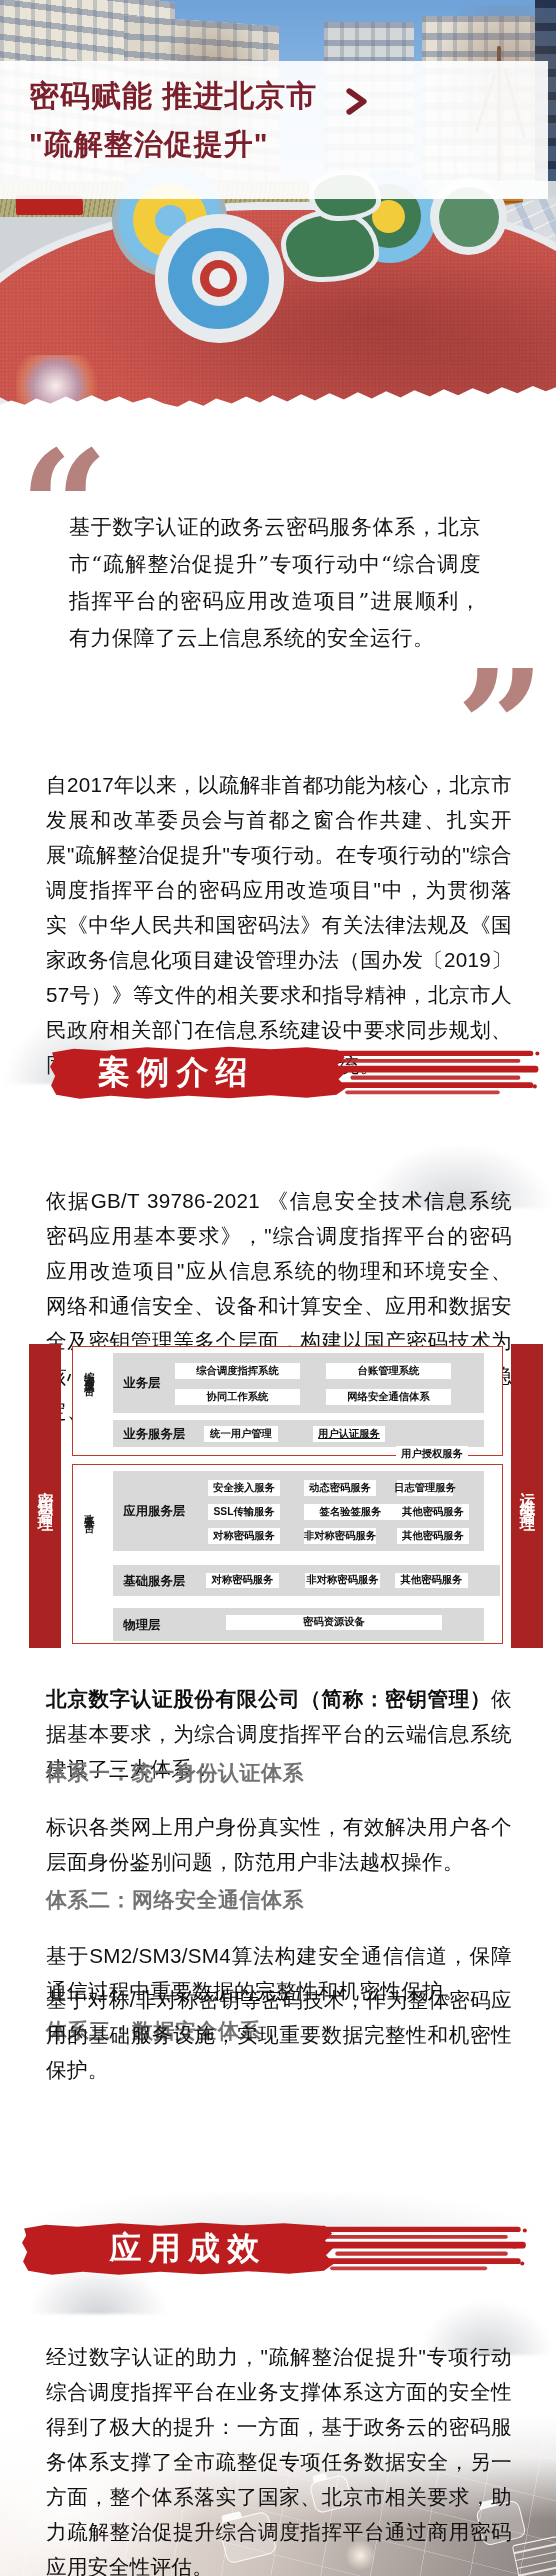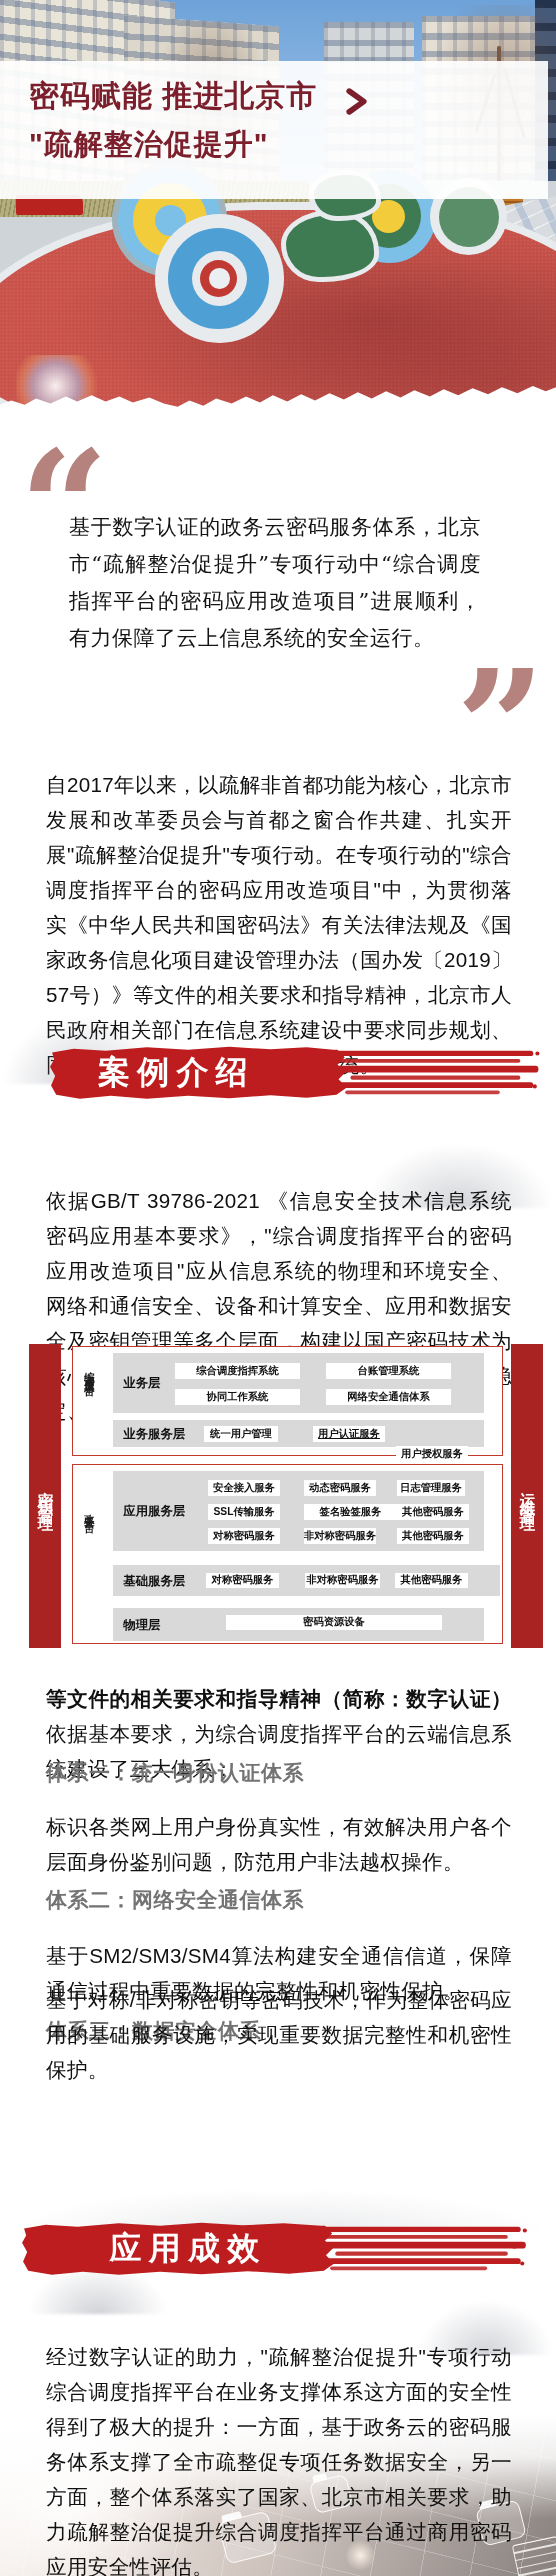--- a/index.html
+++ b/index.html
@@ -254,41 +254,41 @@
       <div class="wb" style="left:200px;top:6.2px;width:72px;text-decoration:underline;">用户认证服务</div>
       <div class="wb" style="left:283px;top:6.2px;width:72px;margin-top:20px;">用户授权服务</div>
     </div>
 
     <div class="dbox dbox2"></div>
     <div class="plat-label pl2">政务云平台</div>
     <div class="panel pnC">
       <span class="pl">应用服务层</span>
       <div class="wb" style="left:95px;top:9.3px;width:72px;">安全接入服务</div>
       <div class="wb" style="left:191px;top:9.3px;width:72px;">动态密码服务</div>
-      <div class="wb" style="left:284px;top:9.3px;width:68px;">日志管理服务</div>
+      <div class="wb" style="left:284px;top:9.3px;width:56px;">日志管理服务</div>
       <div class="wb" style="left:95px;top:33px;width:72px;">SSL传输服务</div>
       <div class="wb" style="left:191px;top:33px;width:93px;font-family:Liberation Serif, serif;">签名验签服务</div>
       <div class="wb" style="left:284px;top:33px;width:72px;">其他密码服务</div>
       <div class="wb" style="left:95px;top:57px;width:72px;">对称密码服务</div>
       <div class="wb" style="left:191px;top:57px;width:72px;">非对称密码服务</div>
       <div class="wb" style="left:284px;top:57px;width:72px;">其他密码服务</div>
     </div>
     <div class="panel pnD">
       <span class="pl">基础服务层</span>
       <div class="wb" style="left:93px;top:7.7px;width:73px;">对称密码服务</div>
       <div class="wb" style="left:192px;top:7.7px;width:75px;">非对称密码服务</div>
       <div class="wb" style="left:282px;top:7.7px;width:73px;">其他密码服务</div>
     </div>
     <div class="panel pnE">
       <span class="pl">物理层</span>
       <div class="wb" style="left:113px;top:6.7px;width:216px;">密码资源设备</div>
     </div>
   </div>
 
-  <div class="para p-company"><span class="bold">等文件的相关要求和指导精神（简称：数字认证）</span><span>依据基本要求，为综合调度指挥平台的云端信息系统建设了三大体系：</span></div>
+  <div class="para p-company"><span class="bold">北京数字认证股份有限公司（简称：密钥管理）</span><span>依据基本要求，为综合调度指挥平台的云端信息系统建设了三大体系：</span></div>
 
   <div class="sys-head h-sys1">体系一：统一身份认证体系</div>
   <div class="para p-sys1">标识各类网上用户身份真实性，有效解决用户各个层面身份鉴别问题，防范用户非法越权操作。</div>
 
   <div class="sys-head h-sys2">体系二：网络安全通信体系</div>
   <div class="para p-sys2">基于SM2/SM3/SM4算法构建安全通信信道，保障通信过程中重要数据的完整性和机密性保护。</div>
 
   <div class="sys-head h-sys3">体系三：数据安全体系</div>
   <div class="para p-sys3">基于对称/非对称密钥等密码技术，作为整体密码应用的基础服务设施，实现重要数据完整性和机密性保护。</div>
 

